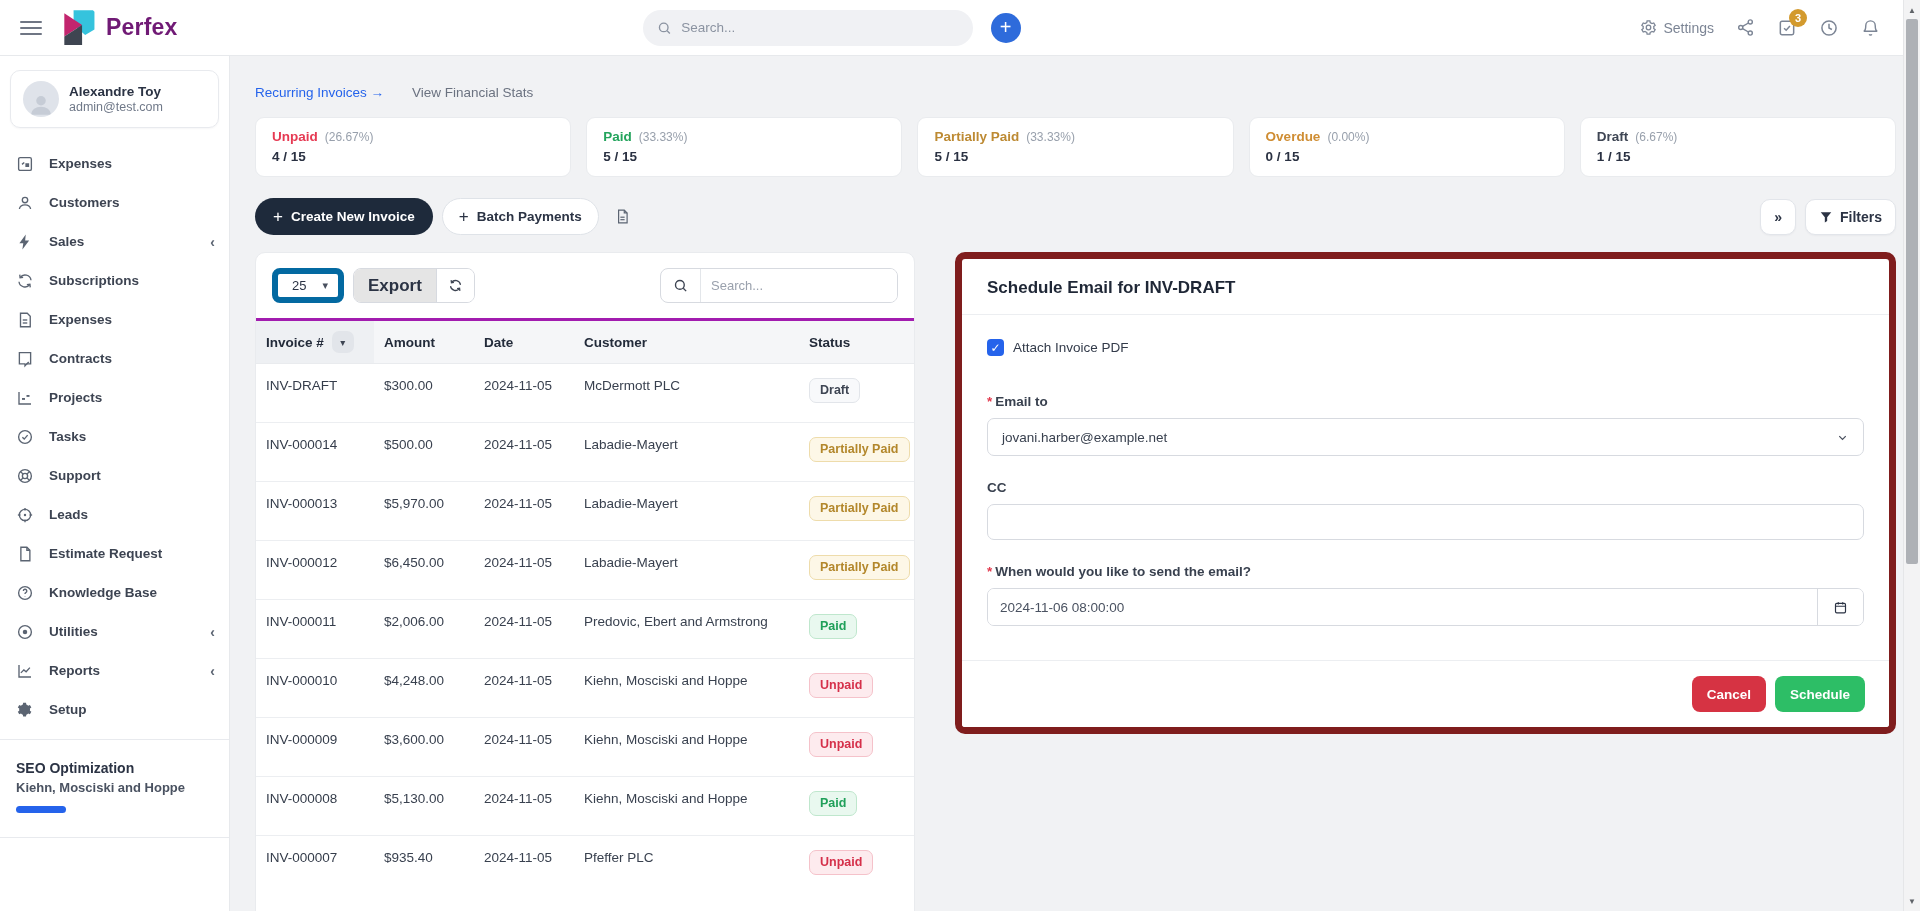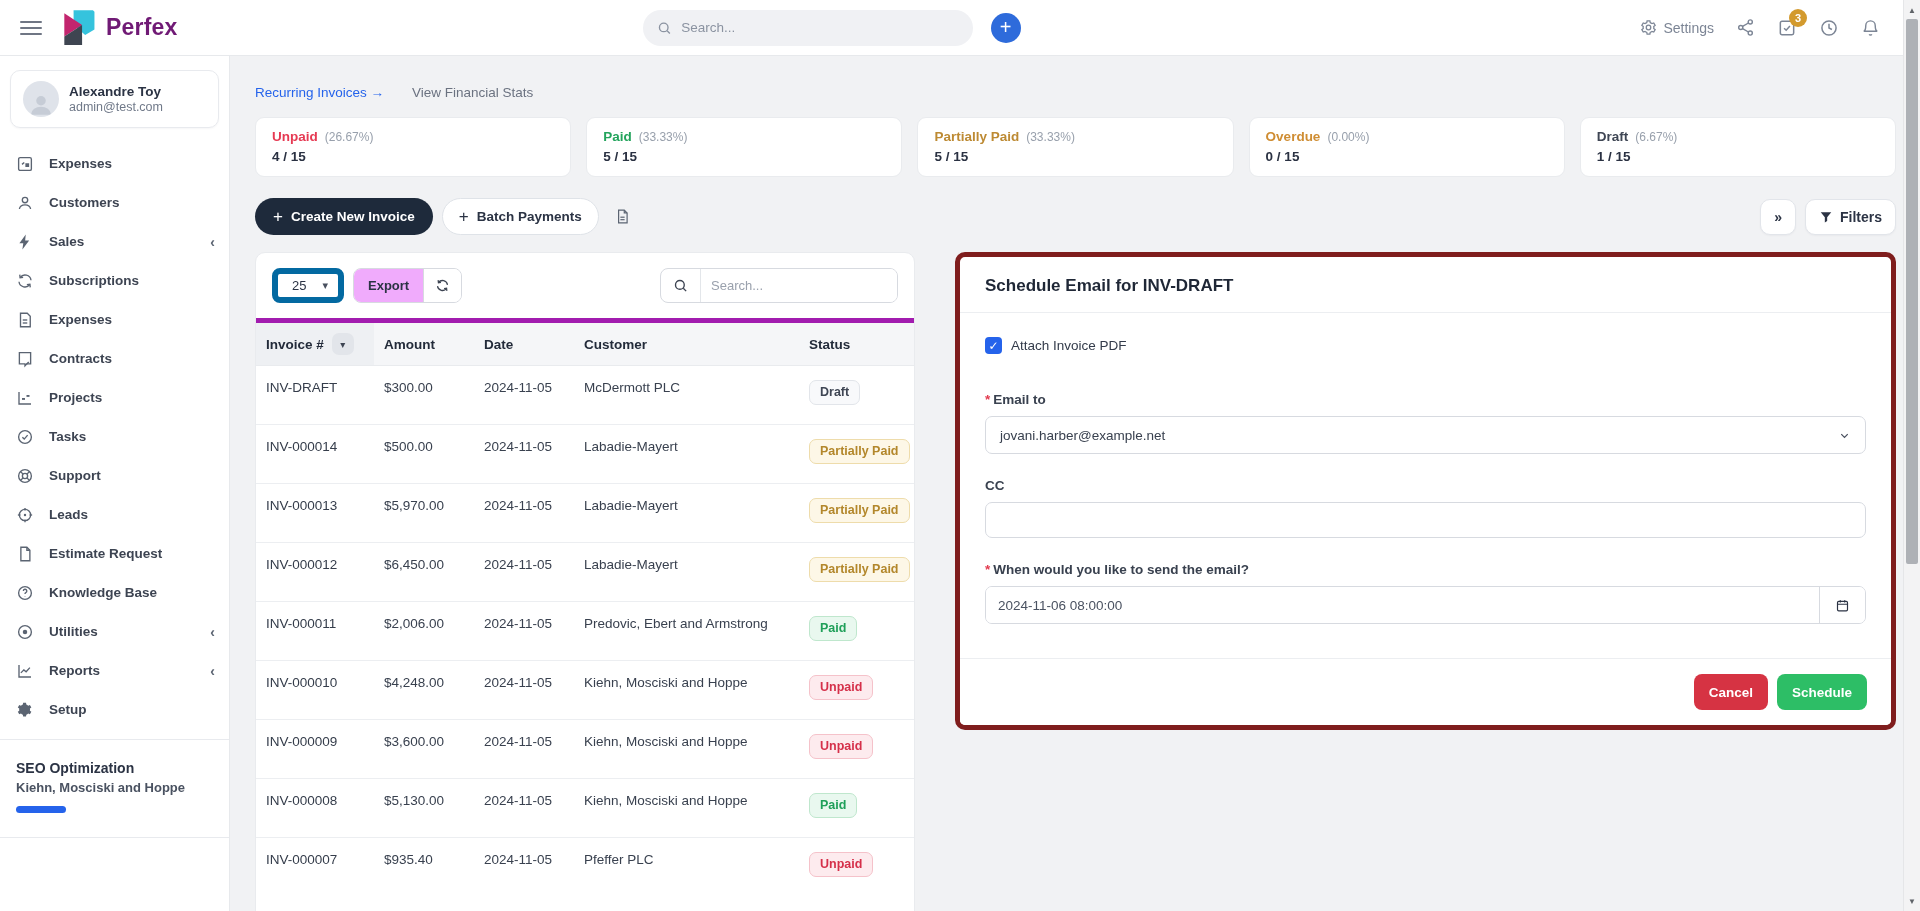--- a/index.html
+++ b/index.html
@@ -69,44 +69,44 @@
   .btn-square { background:#fff; border:1px solid #e2e5ea; border-radius:10px; height:36px; padding:0 13px; display:flex; align-items:center; gap:7px; font-size:14px; font-weight:700; color:#2b3344; cursor:pointer; box-shadow:0 1px 2px rgba(20,30,50,.04); }
 
   .panels-row { display:flex; gap:40px; margin-top:17px; align-items:flex-start; }
 
   
   .table-card { width:660px; flex:0 0 660px; background:#fff; border:1px solid #e9ebee; border-radius:10px; padding-bottom:30px; }
   .table-controls { display:flex; align-items:center; padding:15px 16px; }
   .select-box { width:72px; height:35px; border:6px solid #0369a1; border-radius:8px; display:flex; align-items:center; justify-content:space-between; padding:0 10px 0 14px; font-size:13px; color:#2b3344; cursor:pointer; }
   .sel-caret { color:#49505e; font-size:11px; }
   .export-group { display:flex; margin-left:9px; border:1px solid #d7dae0; border-radius:8px; overflow:hidden; height:35px; }
-  .export-btn { padding:0 14px; display:flex; align-items:center; font-size:13px; font-weight:600; color:#2b3344; cursor:pointer; background:#f0abfc; }
+  .export-btn { padding:0 14px; display:flex; align-items:center; font-size:17px; font-weight:600; color:#2b3344; cursor:pointer; background:#e5e5e5; }
   .refresh-btn { padding:0 11px; display:flex; align-items:center; border-left:1px solid #d7dae0; cursor:pointer; color:#3d4452; background:#fff; }
   .tbl-search { margin-left:auto; width:238px; height:35px; border:1px solid #d7dae0; border-radius:8px; display:flex; align-items:center; overflow:hidden; }
   .tbl-search .mag { padding:0 12px; color:#3d4452; display:flex; }
   .tbl-search input { flex:1; border:none; outline:none; height:100%; border-left:1px solid #e3e6ea; padding:0 10px; font-size:13px; color:#3d4452; font-family:inherit; }
   .tbl-search input::placeholder { color:#9aa1ad; }
 
   .grid-head, .grid-row { display:grid; grid-template-columns:118px 100px 100px 1fr 115px; }
-  .grid-head { background:#f5f6f8; border-top:5px solid #a21caf; border-bottom:1px solid #e9ebee;text-align:center; }
+  .grid-head { background:#f5f6f8; border-top:3px solid #a21caf; border-bottom:1px solid #e9ebee;text-align:center; }
   .th { font-size:13.5px; font-weight:700; color:#232b3a; padding:10px 8px 10px 10px; display:flex; align-items:center; gap:8px; }
   .th-first { background:#eef0f3; }
   .sort-pill { width:22px; height:22px; border-radius:7px; background:#e2e5ea; color:#3d4452; font-size:10px; display:flex; align-items:center; justify-content:center; cursor:pointer; }
   .grid-row { border-bottom:1px solid #eceef1; height:59px; cursor:pointer; }
   .grid-row:last-child { border-bottom:none; }
   .td { font-size:13.5px; color:#39414f; padding:14px 8px 0 10px; white-space:nowrap; overflow:hidden; }
   .td.inv { color:#353d4b; }
   .badge { display:inline-block; font-size:12.5px; font-weight:600; padding:3px 10px; border:1px solid transparent; border-radius:7px; line-height:1.35; }
   .badge[data-variant="draft"]   { background:#f8f9fb; border-color:#e2e5ea; color:#3f4654; }
   .badge[data-variant="partial"] { background:#fdf7e7; border-color:#eedcab; color:#b3872b; }
   .badge[data-variant="paid"]    { background:#e9f8ef; border-color:#bfe7cd; color:#20a05a; }
   .badge[data-variant="unpaid"]  { background:#fdebee; border-color:#f5c2ca; color:#d5304a; }
 
   
-  .sched-card { flex:1; background:#fff; border:5px solid #7f1d1d; border-radius:10px; overflow:hidden; }
+  .sched-card { flex:1; background:#fff; border:7px solid #7f1d1d; border-radius:10px; overflow:hidden; }
   .sched-head { padding:19px 25px 16px; border-bottom:1px solid #eceef1; }
   .sched-title { font-size:17px; font-weight:700; color:#1f2736; }
   .sched-body { padding:24px 25px 8px; }
   .check-row { display:flex; align-items:center; gap:9px; cursor:pointer; }
   .checkbox { width:17px; height:17px; border-radius:4px; background:#2563eb; color:#fff; font-size:12px; display:flex; align-items:center; justify-content:center; }
   .check-label { font-size:13.5px; font-weight:400; color:#333b4a; }
   .form-group { margin-top:24px; }
   .form-group.first-gap { margin-top:38px; }
   .f-label { font-size:13.5px; font-weight:700; color:#39414f; margin-bottom:9px; }
   .req { color:#e23b4f; margin-right:3px; }

